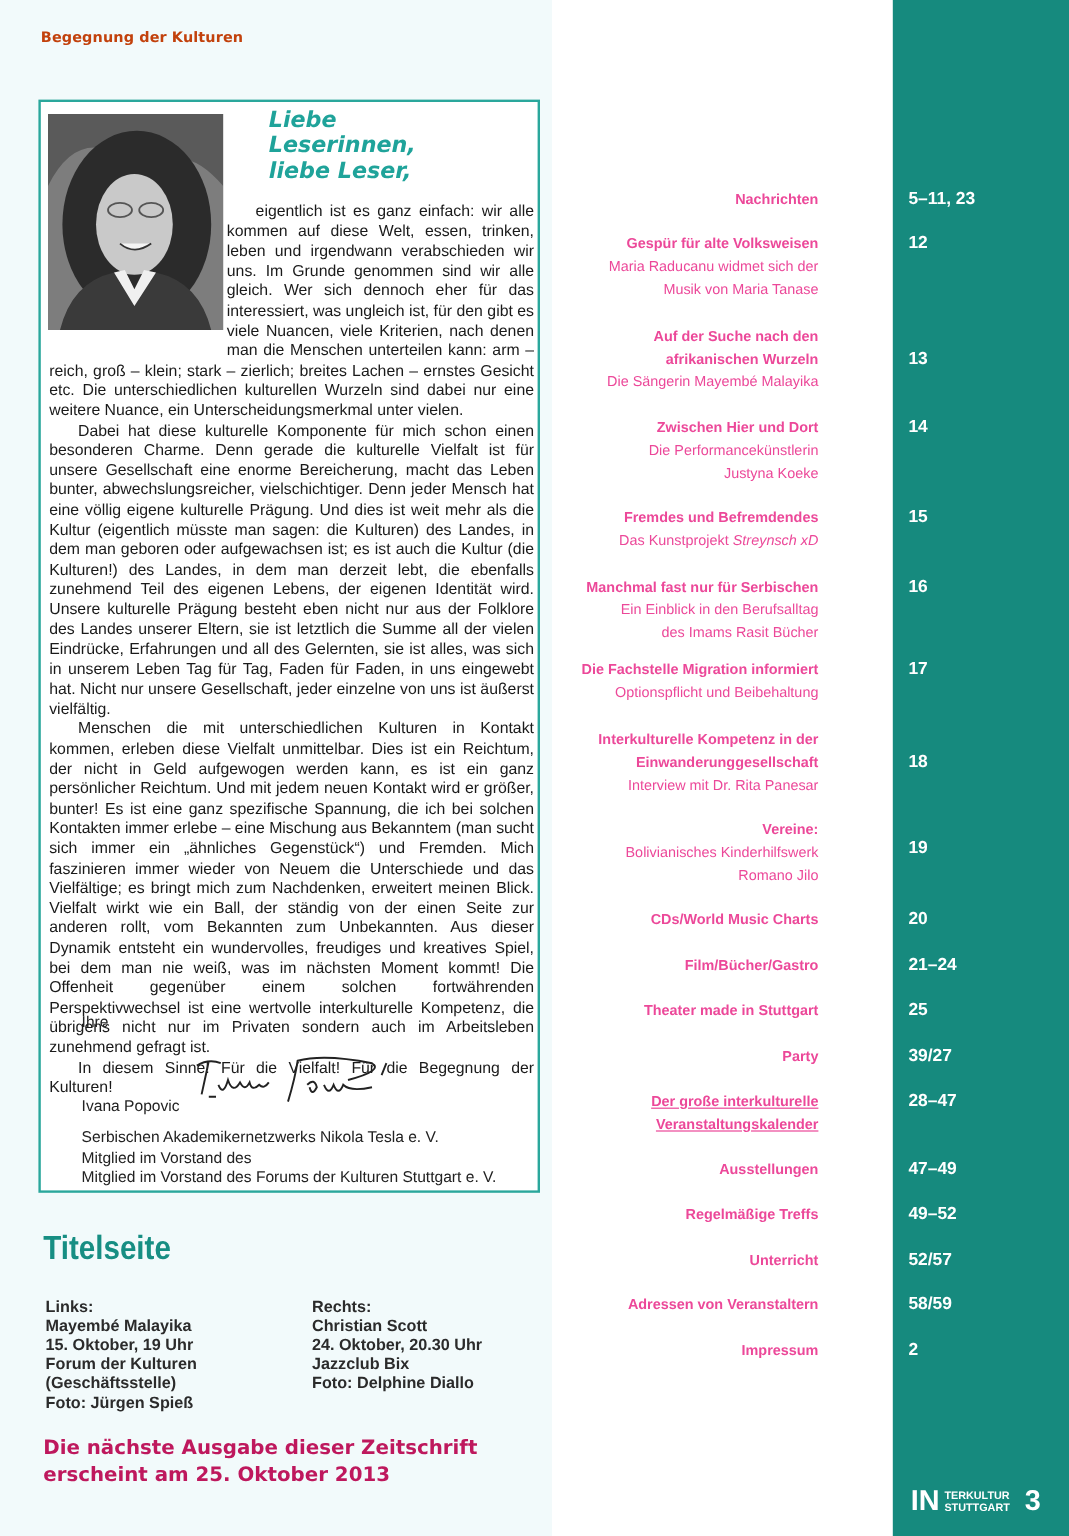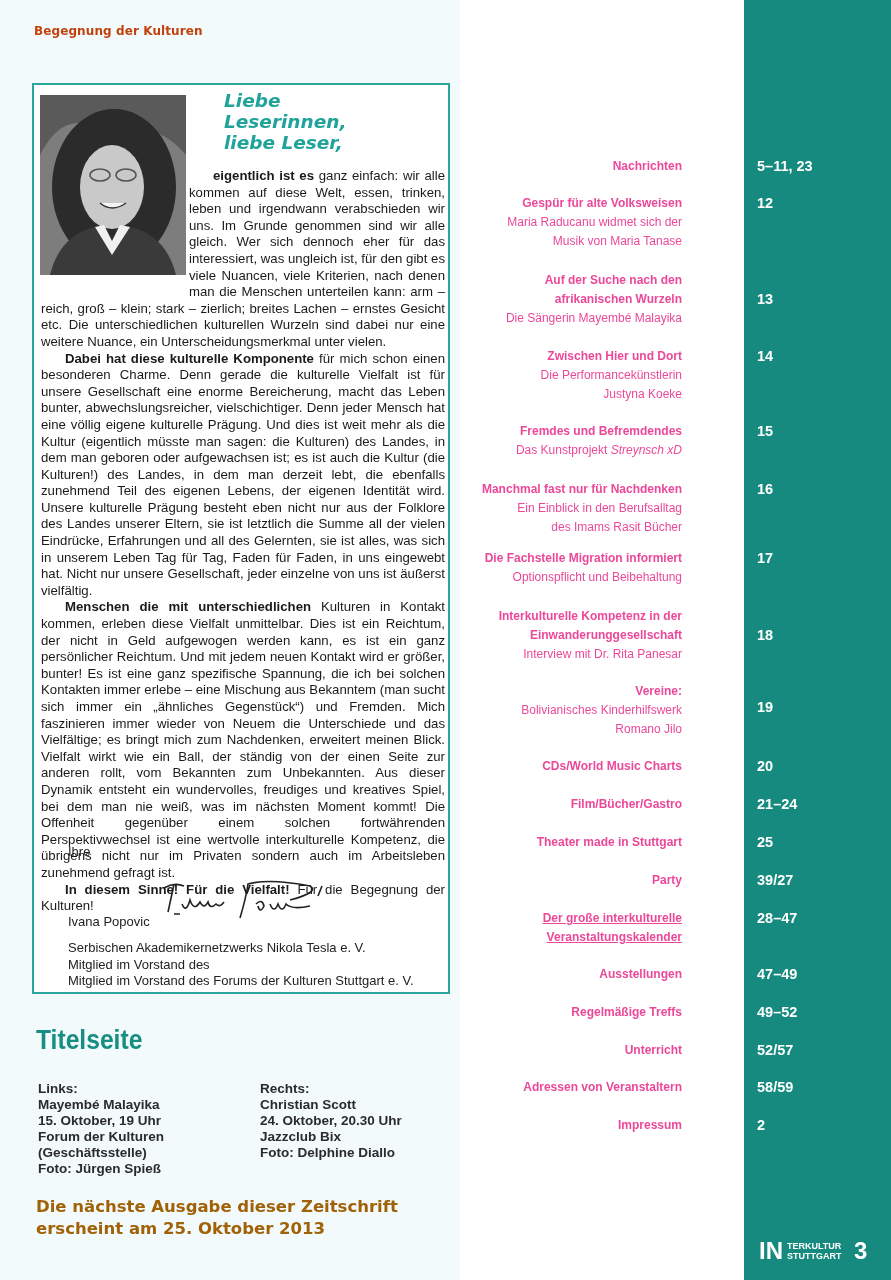--- a/index.html
+++ b/index.html
@@ -37,38 +37,38 @@
   }
   .letter-text {
     position: absolute; left: 41px; top: 168px; width: 404px;
     font-family: "Liberation Sans", sans-serif; font-size: 13.2px; line-height: 16.6px;
     color: #1a1a1a; text-align: justify;
   }
   .letter-text p { margin: 0; text-indent: 24px; }
   .letter-text p.first { text-indent: 0; }
   .letter-text .float-spacer { float: left; width: 148px; height: 123px; }
   .letter-text p.first .lead { margin-left: 24px; }
-  .letter-text b { font-weight: bold; margin-top: 30px; }
+  .letter-text b { font-weight: normal; margin-top: 30px; }
   .sign-ihre { position: absolute; left: 68px; top: 844px; font-family: "Liberation Sans", sans-serif; font-size: 13px; }
   .sign-name { position: absolute; left: 68px; top: 914px; font-family: "Liberation Sans", sans-serif; font-size: 13px; }
   .signature { position: absolute; left: 160px; top: 874px; width: 190px; height: 50px; }
   .sign-role { position: absolute; left: 68px; top: 940px; font-family: "Liberation Sans", sans-serif; font-size: 13px; line-height: 16.5px; }
   .titelseite-h {
     position: absolute; left: 36px; top: 1024px;
     font-family: "Liberation Sans", sans-serif; font-weight: bold; font-size: 28px; color: #178e83;
     transform: scaleX(0.88); transform-origin: left;
   }
   .cover-col {
     position: absolute; top: 1081px;
     font-family: "Liberation Sans", sans-serif; font-weight: bold; font-size: 13.5px; line-height: 16px; color: #2b2b2b;
   }
   .cover-col div { white-space: nowrap; }
   .next-issue {
     position: absolute; left: 36px; top: 1196px;
-    font-family: "DejaVu Sans", sans-serif; font-weight: bold; font-size: 16.5px; line-height: 22px; color: #a16207;
+    font-family: "DejaVu Sans", sans-serif; font-weight: bold; font-size: 16.5px; line-height: 22px; color: #be185d;
   }
   .toc {
     position: absolute; left: 460px; top: 0; width: 431px; height: 1280px;
   }
   .toc-entry { position: absolute; left: 0; width: 431px; }
   .toc-title {
     position: absolute; right: 209px; top: 0; text-align: right; white-space: nowrap;
     font-family: "Liberation Sans", sans-serif; font-size: 12px; line-height: 19px; color: #ec4899;
   }
   .toc-title .main { font-weight: bold; display: block; }
@@ -193,21 +193,21 @@
     </div>
     <div class="toc-entry" style="top: 422px;">
       <div class="toc-title">
         <span class="main">Fremdes und Befremdendes</span>
         <span class="sub"><span>Das Kunstprojekt </span><i>Streynsch xD</i></span>
       </div>
       <div class="toc-page" style="top: 0px;">15</div>
     </div>
     <div class="toc-entry" style="top: 480px;">
       <div class="toc-title">
-        <span class="main">Manchmal fast nur für Nachdenken</span>
+        <span class="main">Manchmal fast nur für Serbischen</span>
         <span class="sub"><span>Ein Einblick in den Berufsalltag</span></span>
         <span class="sub"><span>des Imams Rasit Bücher</span></span>
       </div>
       <div class="toc-page" style="top: 0px;">16</div>
     </div>
     <div class="toc-entry" style="top: 549px;">
       <div class="toc-title">
         <span class="main">Die Fachstelle Migration informiert</span>
         <span class="sub"><span>Optionspflicht und Beibehaltung</span></span>
       </div>

